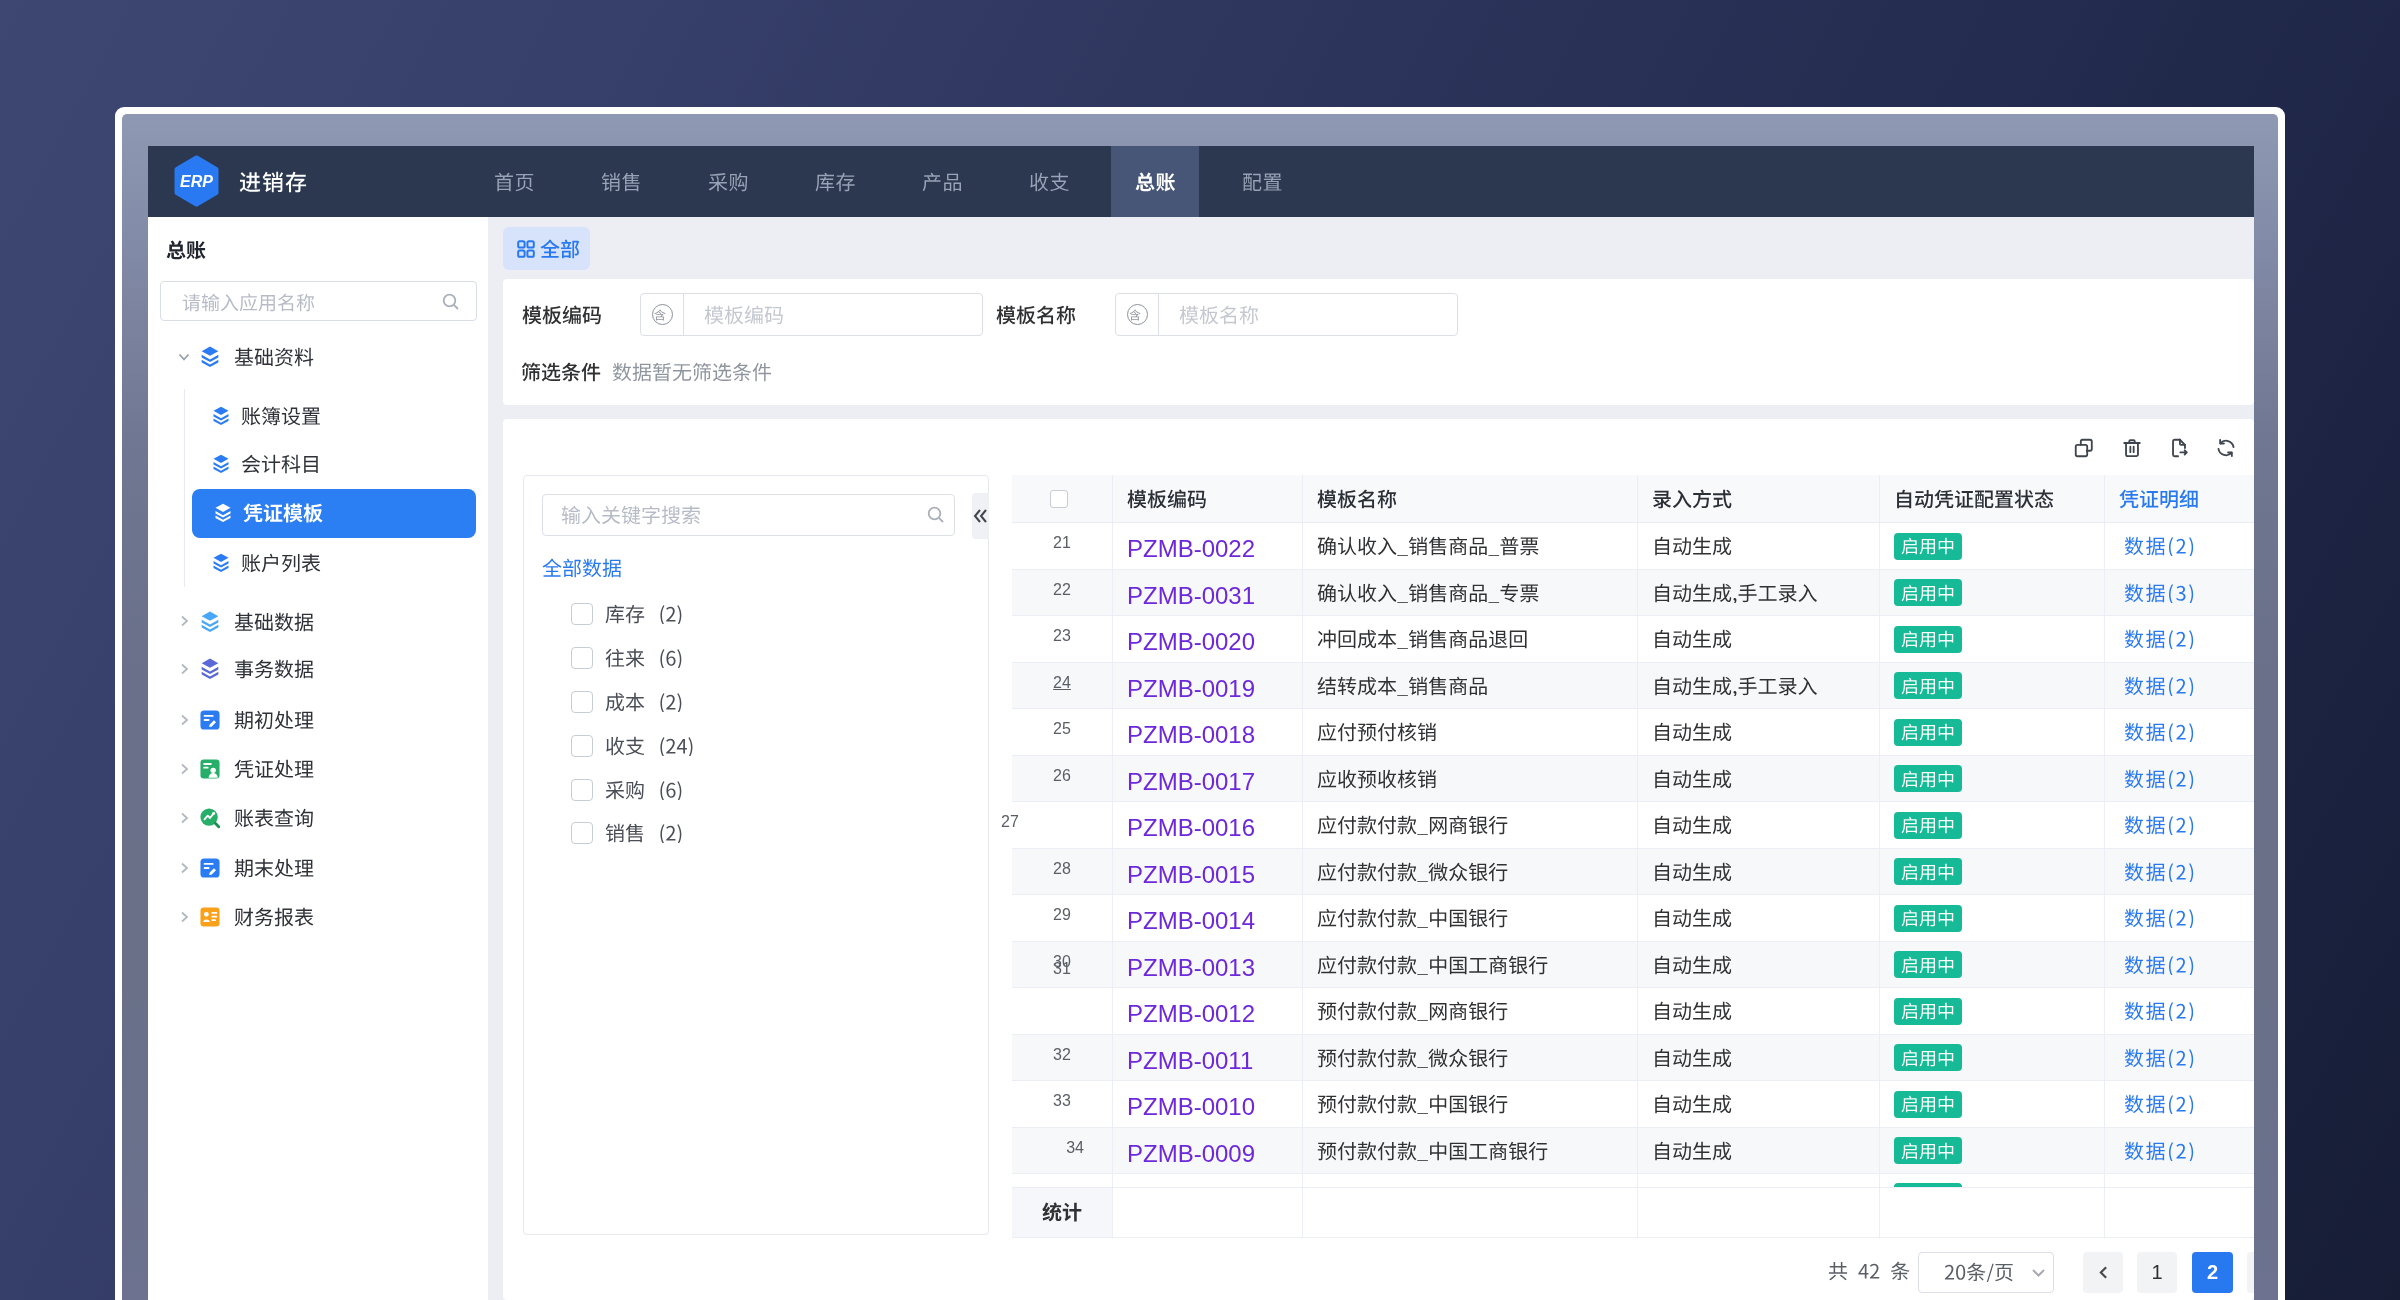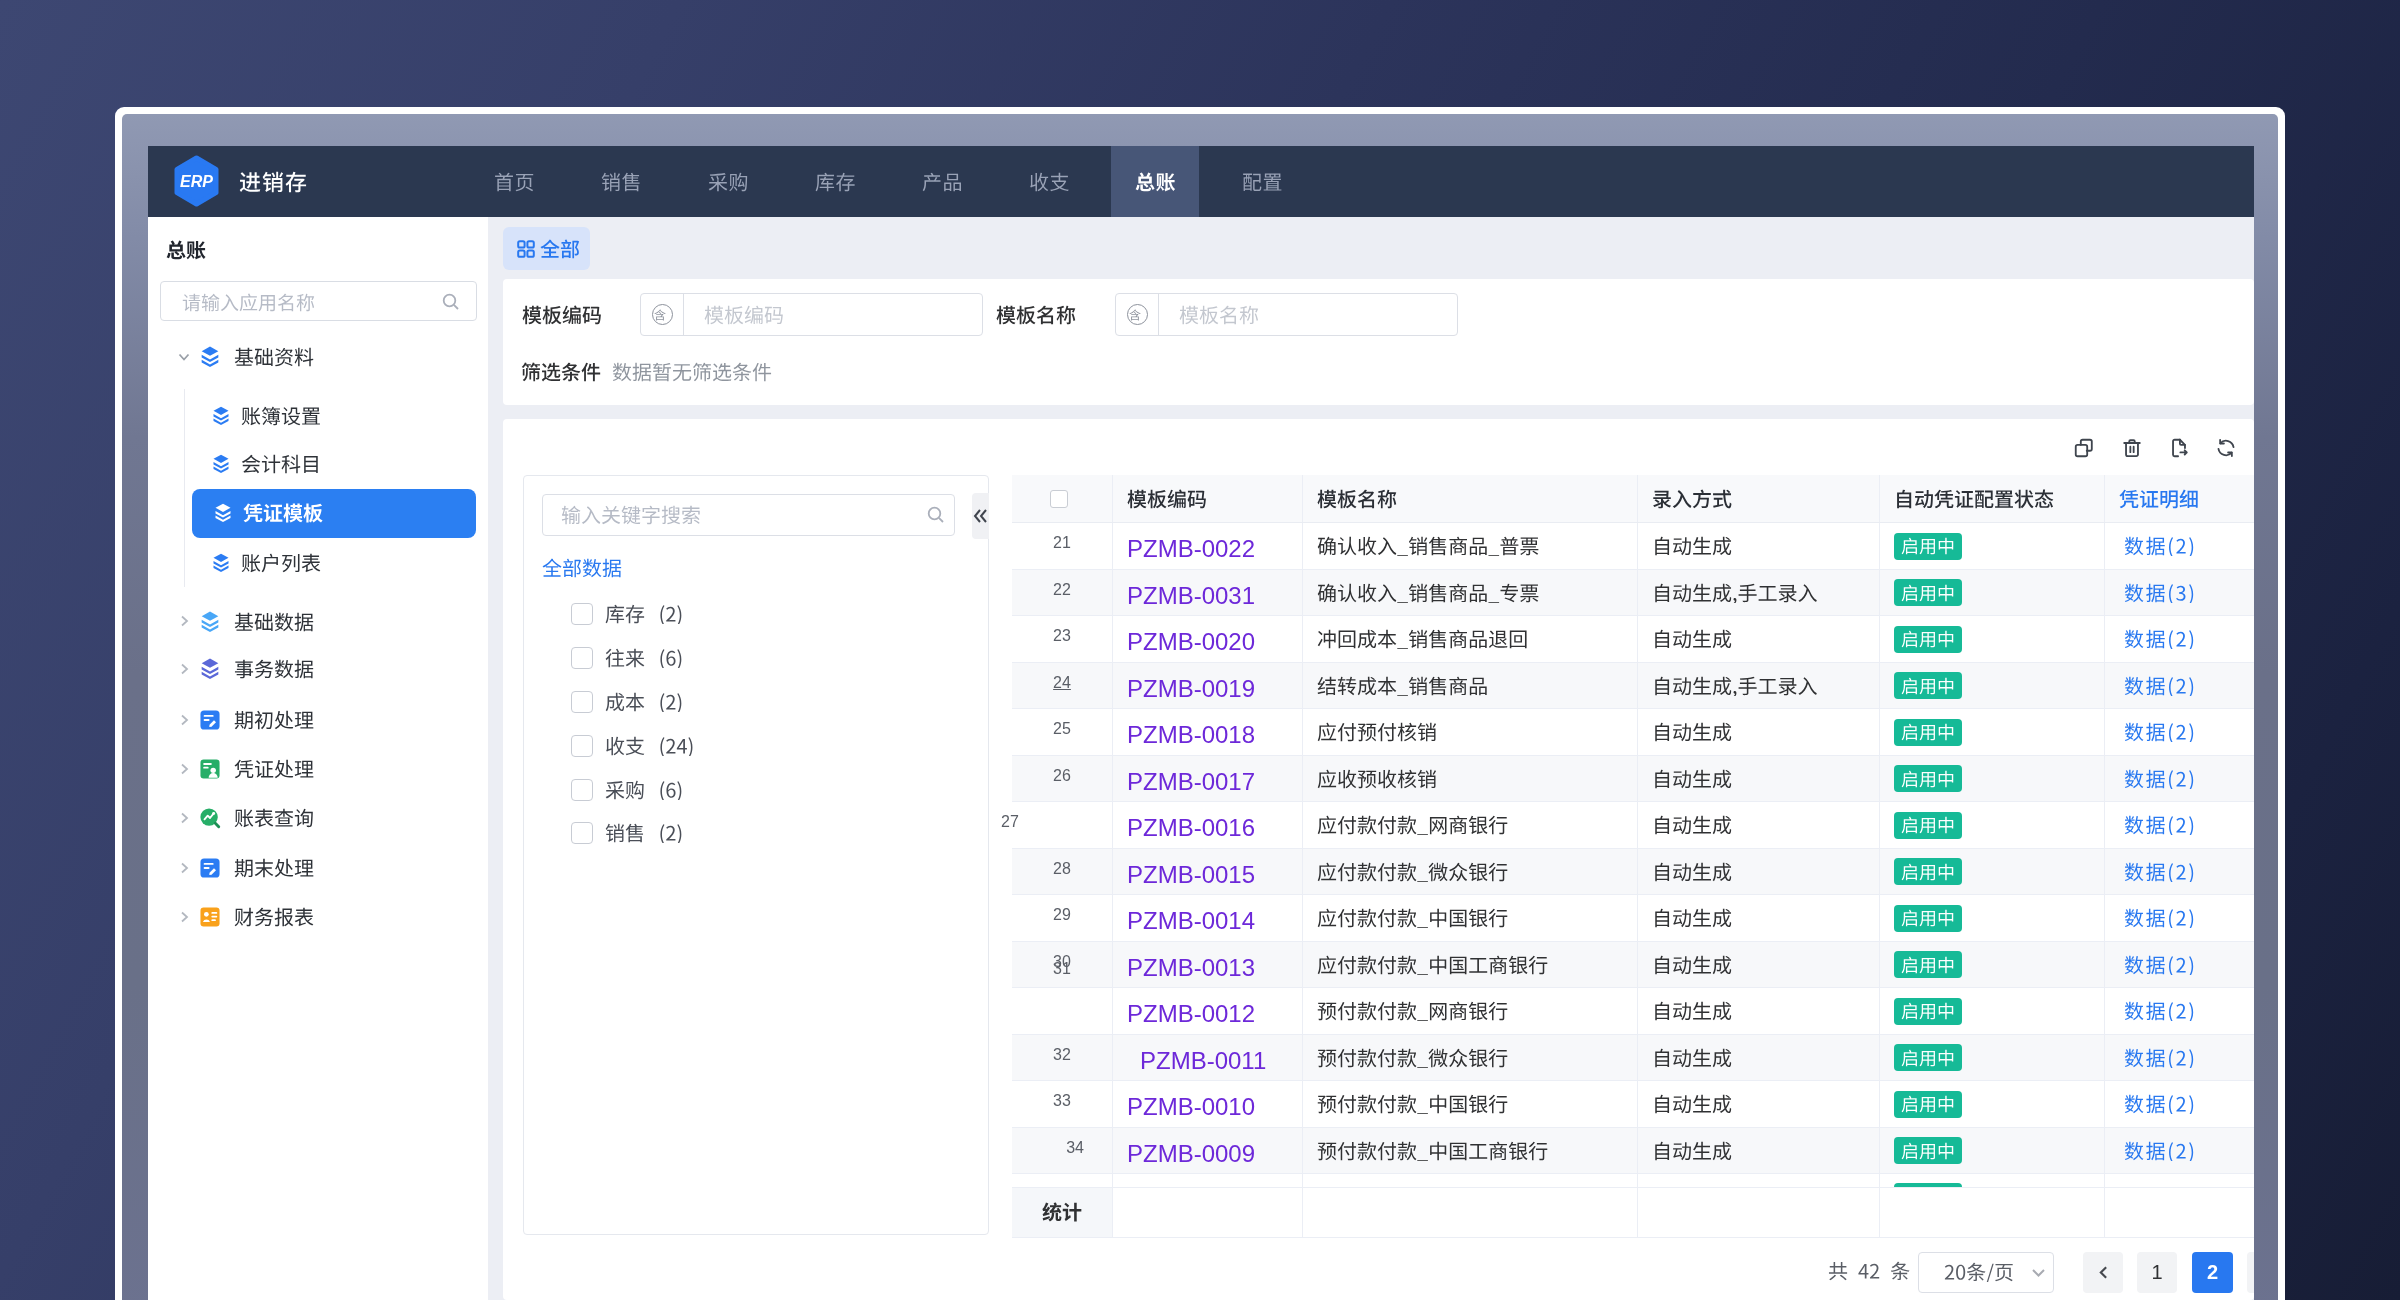--- a/index.html
+++ b/index.html
@@ -973,21 +973,21 @@
     <use href="#gR4E2D" xlink:href="#gR4E2D" x="2000"></use>
   </svg>
 <svg style="position:absolute;left:2124.0px;top:1001.2px;" width="71.0" height="20" viewBox="0 -880 3551 1000" fill="#2878f0">
     <use href="#gR6570" xlink:href="#gR6570" x="0"></use>
     <use href="#gR636E" xlink:href="#gR636E" x="1080"></use>
     <use href="#gR28" xlink:href="#gR28" x="2160"></use>
     <use href="#gR32" xlink:href="#gR32" x="2578"></use>
     <use href="#gR29" xlink:href="#gR29" x="3213"></use>
   </svg>
 <span class="num" style="left:1040px;top:1045.8px;width:44px;text-align:center;">32</span>
-<span class="code" style="top:1046.8px;margin-left:13px;">PZMB-0011</span>
+<span class="code" style="top:1046.8px;">PZMB-0011</span>
 <svg style="position:absolute;left:1317.0px;top:1047.8px;" width="191.2" height="20" viewBox="0 -880 9559 1000" fill="#303133">
     <use href="#gR9884" xlink:href="#gR9884" x="0"></use>
     <use href="#gR4ED8" xlink:href="#gR4ED8" x="1000"></use>
     <use href="#gR6B3E" xlink:href="#gR6B3E" x="2000"></use>
     <use href="#gR4ED8" xlink:href="#gR4ED8" x="3000"></use>
     <use href="#gR6B3E" xlink:href="#gR6B3E" x="4000"></use>
     <use href="#gR5F" xlink:href="#gR5F" x="5000"></use>
     <use href="#gR5FAE" xlink:href="#gR5FAE" x="5559"></use>
     <use href="#gR4F17" xlink:href="#gR4F17" x="6559"></use>
     <use href="#gR94F6" xlink:href="#gR94F6" x="7559"></use>

